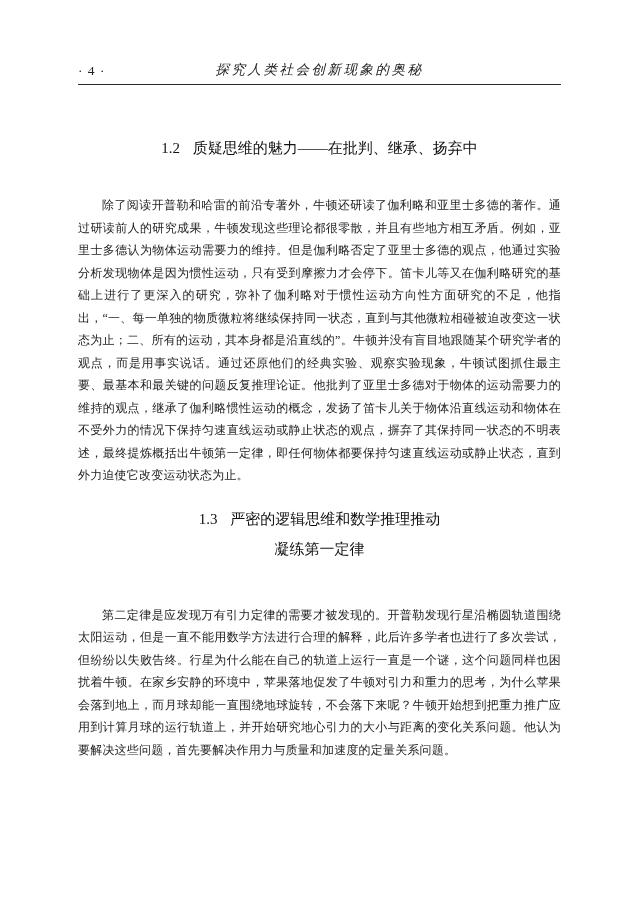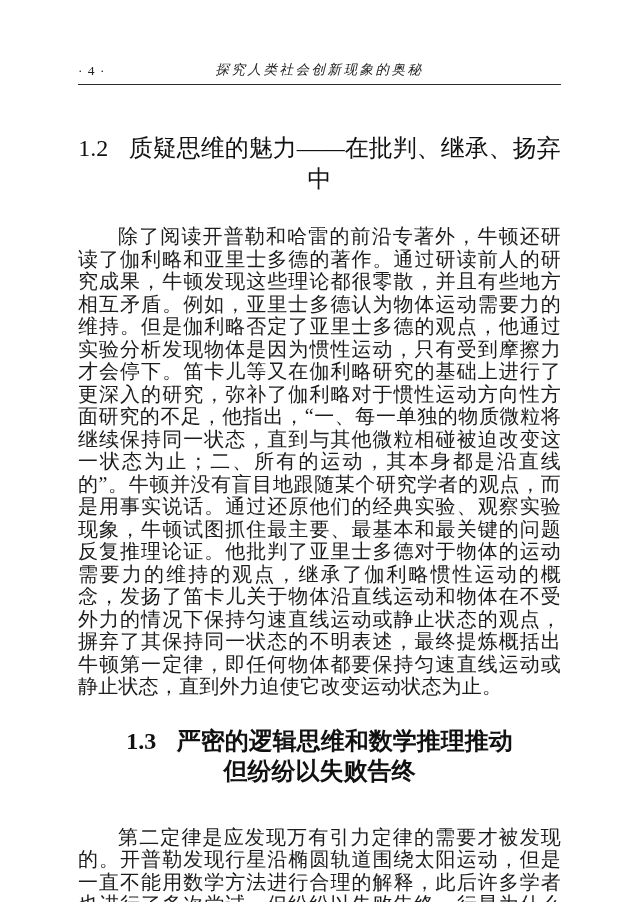--- a/index.html
+++ b/index.html
@@ -46,31 +46,31 @@
   .header-rule {
     border: none;
     border-top: 1.5px solid #2b2b2b;
     margin-top: 6px;
     height: 0;
   }
   
   .section-heading {
     text-align: center;
     font-weight: normal;
-    font-size: 24px;
+    font-size: 15px;
     line-height: 31px;
     color: #111;
   }
   .section-heading .heading-line { display: block; }
   .heading-number { margin-right: 0.85em; }
   .section-heading-first { margin-top: 48px; }
-  .section-heading-second { margin-top: 28px; line-height: 30px; font-weight: bold; }
+  .section-heading-second { margin-top: 17px; line-height: 30px; }
   
   .body-paragraph {
-    font-size: 20px;
+    font-size: 12px;
     line-height: 22.5px;
     text-align: justify;
     text-justify: inter-ideograph;
     text-indent: 2em;
     color: #1c1c1c;
     letter-spacing: 0.2px;
   }
   .body-paragraph-first { margin-top: 30px; }
   .body-paragraph-second { margin-top: 40px; }
 </style>
@@ -92,19 +92,19 @@
         <span class="heading-number">1.2</span><span>质疑思维的魅力——在批判、继承、扬弃中</span>
       </span>
     </h2>
 
     <p class="body-paragraph body-paragraph-first">除了阅读开普勒和哈雷的前沿专著外，牛顿还研读了伽利略和亚里士多德的著作。通过研读前人的研究成果，牛顿发现这些理论都很零散，并且有些地方相互矛盾。例如，亚里士多德认为物体运动需要力的维持。但是伽利略否定了亚里士多德的观点，他通过实验分析发现物体是因为惯性运动，只有受到摩擦力才会停下。笛卡儿等又在伽利略研究的基础上进行了更深入的研究，弥补了伽利略对于惯性运动方向性方面研究的不足，他指出，“一、每一单独的物质微粒将继续保持同一状态，直到与其他微粒相碰被迫改变这一状态为止；二、所有的运动，其本身都是沿直线的”。牛顿并没有盲目地跟随某个研究学者的观点，而是用事实说话。通过还原他们的经典实验、观察实验现象，牛顿试图抓住最主要、最基本和最关键的问题反复推理论证。他批判了亚里士多德对于物体的运动需要力的维持的观点，继承了伽利略惯性运动的概念，发扬了笛卡儿关于物体沿直线运动和物体在不受外力的情况下保持匀速直线运动或静止状态的观点，摒弃了其保持同一状态的不明表述，最终提炼概括出牛顿第一定律，即任何物体都要保持匀速直线运动或静止状态，直到外力迫使它改变运动状态为止。</p>
 
     <h2 class="section-heading section-heading-second">
       <span class="heading-line">
         <span class="heading-number">1.3</span><span>严密的逻辑思维和数学推理推动</span>
       </span>
-      <span class="heading-line">但纷纷以失败告终</span>
+      <span class="heading-line">凝练第一定律</span>
     </h2>
 
     <p class="body-paragraph body-paragraph-second">第二定律是应发现万有引力定律的需要才被发现的。开普勒发现行星沿椭圆轨道围绕太阳运动，但是一直不能用数学方法进行合理的解释，此后许多学者也进行了多次尝试，但纷纷以失败告终。行星为什么能在自己的轨道上运行一直是一个谜，这个问题同样也困扰着牛顿。在家乡安静的环境中，苹果落地促发了牛顿对引力和重力的思考，为什么苹果会落到地上，而月球却能一直围绕地球旋转，不会落下来呢？牛顿开始想到把重力推广应用到计算月球的运行轨道上，并开始研究地心引力的大小与距离的变化关系问题。他认为要解决这些问题，首先要解决作用力与质量和加速度的定量关系问题。</p>
 
   </div>
 </div>
 
 </body></html>

